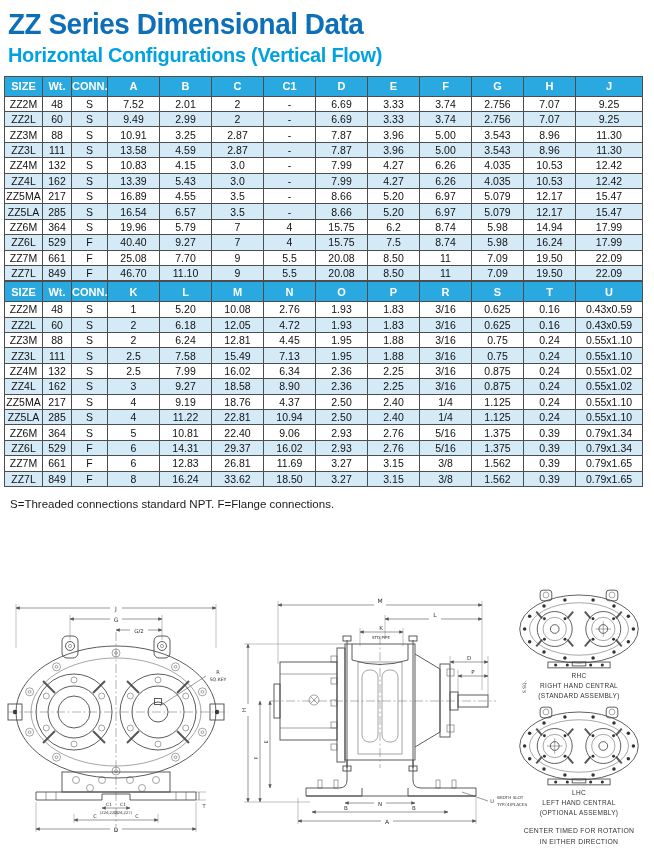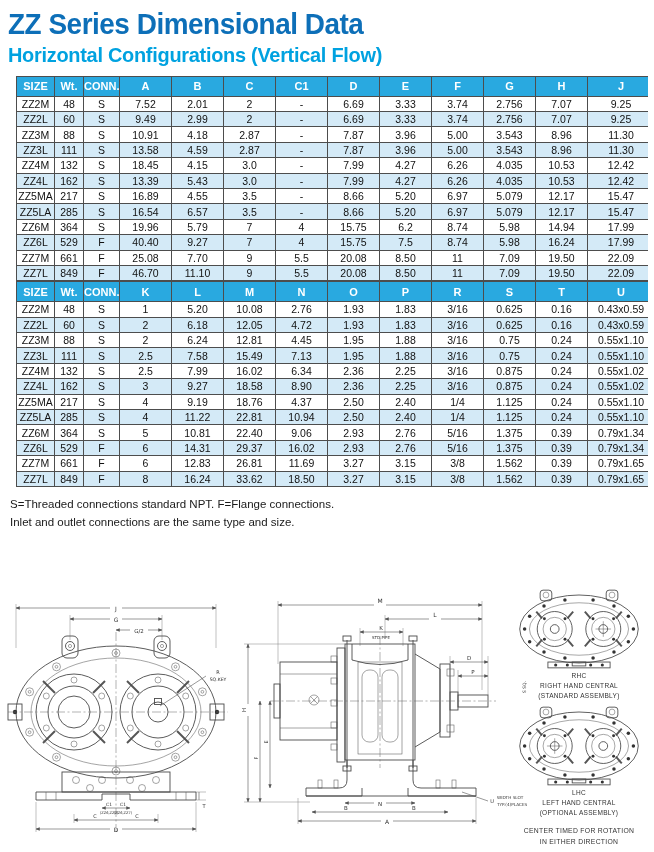--- a/index.html
+++ b/index.html
@@ -10,21 +10,21 @@
     --line:#4d4d4d;
   }
   *{box-sizing:border-box;}
   html,body{margin:0;padding:0;}
   body{width:654px;height:852px;background:#fff;font-family:"Liberation Sans",sans-serif;}
   .page{position:relative;width:648px;height:852px;overflow:hidden;background:#fff;}
   .title{margin:8px 0 0 8px;font-size:30px;font-weight:bold;color:var(--title-blue);
          letter-spacing:-0.5px;transform:scaleX(.93);transform-origin:left;line-height:1.05;}
   .subtitle{margin:3px 0 10px 8px;font-size:21px;font-weight:bold;color:var(--subtitle-blue);
          letter-spacing:-0.3px;transform:scaleX(.95);transform-origin:left;line-height:1.1;}
-  table.dim{border-collapse:collapse;table-layout:fixed;width:638px;margin:0 16px;
+  table.dim{border-collapse:collapse;table-layout:fixed;width:638px;margin:0 4px;
          font-size:10.5px;color:#111;}
   table.dim th{background:var(--header-bg);color:#fff;font-weight:bold;font-size:11px;
          height:20px;border:1px solid var(--line);padding:0;}
   table.dim td{text-align:center;height:15.4px;border:1px solid var(--line);padding:0 1px;
          white-space:nowrap;overflow:hidden;}
   table.dim tbody tr:nth-child(even){background:var(--row-alt);}
   .col-size{width:38px}.col-wt{width:29px}.col-conn{width:36px}
   .col-v{width:52px}.col-last{width:67px}
   .notes{margin:9px 4px 0 10px;font-size:11.5px;color:#1a1a1a;line-height:1.55;}
   .drawings{position:absolute;left:0;top:588px;width:654px;height:264px;}
@@ -115,21 +115,21 @@
           <td>3.74</td>
           <td>2.756</td>
           <td>7.07</td>
           <td>9.25</td>
         </tr>
         <tr>
           <td>ZZ3M</td>
           <td>88</td>
           <td>S</td>
           <td>10.91</td>
-          <td>4.18</td>
+          <td>3.25</td>
           <td>2.87</td>
           <td>-</td>
           <td>7.87</td>
           <td>3.96</td>
           <td>5.00</td>
           <td>3.543</td>
           <td>8.96</td>
           <td>11.30</td>
         </tr>
         <tr>
@@ -144,21 +144,21 @@
           <td>3.96</td>
           <td>5.00</td>
           <td>3.543</td>
           <td>8.96</td>
           <td>11.30</td>
         </tr>
         <tr>
           <td>ZZ4M</td>
           <td>132</td>
           <td>S</td>
-          <td>18.45</td>
+          <td>10.83</td>
           <td>4.15</td>
           <td>3.0</td>
           <td>-</td>
           <td>7.99</td>
           <td>4.27</td>
           <td>6.26</td>
           <td>4.035</td>
           <td>10.53</td>
           <td>12.42</td>
         </tr>
@@ -482,21 +482,20 @@
           <td>3/8</td>
           <td>1.562</td>
           <td>0.39</td>
           <td>0.79x1.65</td>
         </tr>
       </tbody>
   </table>
 
   <div class="notes">
     <div>S=Threaded connections standard NPT. F=Flange connections.</div>
-    <div>Inlet and outlet connections are the same type and size.</div>
   </div>
 
   <div class="drawings">
 
     <svg class="front-svg" width="234" height="240" viewBox="0 0 234 240">
       <defs>
         <marker id="ah1" viewBox="0 0 10 10" refX="9" refY="5" markerWidth="7" markerHeight="7" orient="auto-start-reverse">
           <path d="M0,1L10,5L0,9z" fill="#555"></path>
         </marker>
       </defs>

